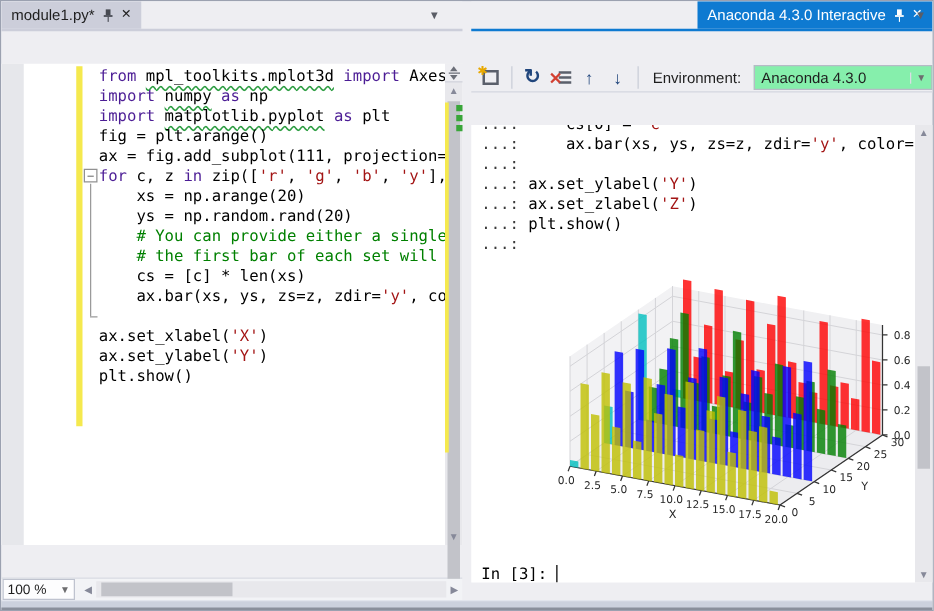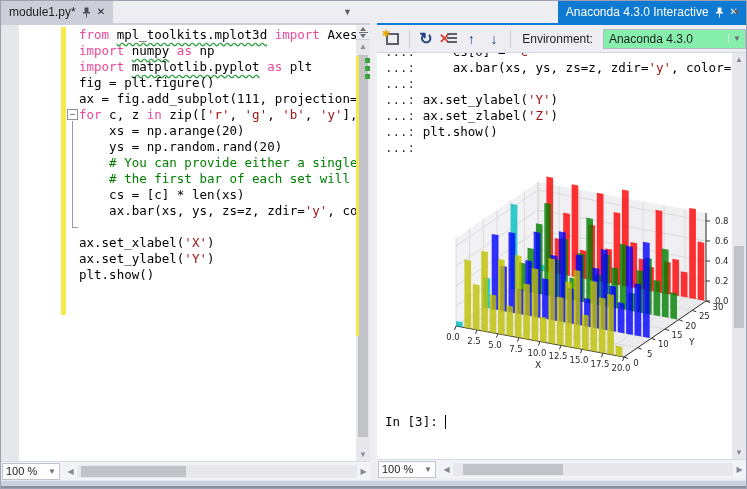--- a/index.html
+++ b/index.html
@@ -1,20 +1,20 @@
 <!DOCTYPE html>
 <html><head>
 <meta charset="utf-8">
 <style>
   * { margin:0; padding:0; box-sizing:border-box; }
   html,body { font-family:"Liberation Sans", sans-serif; }
   .window { position:relative; width:747px; height:489px; background:#eeeef2;
             border:1px solid #9ba1b0; overflow:hidden; }
   .panes { display:flex; height:479px; }
-  .pane { display:flex; flex-direction:column; background:#eeeef2; }
+  .pane { display:flex; flex-direction:column; background:#eeeef2;gap:26px; }
   .pane.left { width:369px; }
   .splitter { width:7px; background:#eeeef2; }
   .pane.right { width:369px; }
 
   
   .tabstrip { height:24px; display:flex; align-items:flex-end; position:relative; background:#eeeef2; }
   .tabstrip.left-strip { border-bottom:2px solid #ccceda; }
   .tabstrip.right-strip { border-bottom:2px solid #0e7ad1;justify-content:flex-end; }
   .tab { height:22px; display:flex; align-items:center; gap:6px; padding:0 8px; font-size:12px; cursor:default; }
   .tab.doc-inactive { background:#ccceda; color:#1e1e1e; }
@@ -24,21 +24,21 @@
   .strip-arrow { position:absolute; top:6px; font-size:9px; color:#5a5d66; }
   .left-strip .strip-arrow { right:18px; }
   .right-strip .strip-arrow { right:5px; }
 
   
   .editor-body { height:436px; display:flex; background:#ffffff; position:relative; }
   .indicator-margin { width:18px; background:#e6e7eb; }
   .code-area { position:relative; flex:1; overflow:hidden; padding-top:2px; }
   .cl { height:16px; line-height:16px; font-family:"DejaVu Sans Mono", monospace;
         font-size:12.5px; white-space:pre; padding-left:60px; color:#000; }
-  .tok.k { color:#ec4899; }
+  .tok.k { color:#4c1d95; }
   .tok.s { color:#a31515; }
   .tok.c { color:#008000; }
   .tok.p { color:#3a3a3a; }
   .tok.w { text-decoration-line:underline; text-decoration-style:wavy;
            text-decoration-color:#2f9e44; text-underline-offset:3px; }
   .changebar { position:absolute; left:42px; width:5px; background:#f5e94e; }
   .fold-box { position:absolute; left:48px; width:11px; height:11px; border:1px solid #919191;
               background:#fff; font-size:9px; line-height:9px; text-align:center; color:#333; }
   .fold-line { position:absolute; left:53px; width:1px; background:#9a9a9a; }
   .fold-corner { position:absolute; left:53px; height:1px; width:6px; background:#9a9a9a; }
@@ -82,21 +82,21 @@
               display:flex; align-items:center; font-size:12px; color:#1e1e1e; }
   .envcombo .envval { flex:1; padding-left:5px; }
   .envcombo .envarr { width:17px; text-align:center; font-size:8px; color:#6d6d70; border-left:1px solid #dadce4; }
 
   
   .console-row { height:406px; display:flex; background:#ffffff; }
   .console { flex:1; overflow:hidden; padding-left:8px; position:relative; }
   .console .cl { padding-left:0; }
   .console .cl:first-child { margin-top:-9px; }
   .chart-wrap { margin:2px 0 0 26px; }
-  .promptline { margin-top:24px; font-family:"DejaVu Sans Mono", monospace; font-size:12.5px; color:#000; }
+  .promptline { margin-top:13px; font-family:"DejaVu Sans Mono", monospace; font-size:12.5px; color:#000; }
   .caret { display:inline-block; width:1px; height:14px; background:#000; vertical-align:text-bottom; }
 
   .bottom-strip { height:8px; background:#ccd1de; border-top:1px solid #e2e5ee; border-bottom:2px solid #8a8f9c; }
 </style>
 </head>
 <body>
 
 <div class="window">
   <div class="panes">
 
@@ -117,21 +117,21 @@
         </div>
         <span class="strip-arrow">▼</span>
       </div>
 
       <div class="editor-body">
         <div class="indicator-margin"></div>
         <div class="code-area" id="code-area">
             <div class="cl"><span class="tok k">from </span><span class="tok w">mpl_toolkits.mplot3d</span><span class="tok k"> import </span><span class="tok t">Axes3D</span></div>
             <div class="cl"><span class="tok k">import </span><span class="tok w">numpy</span><span class="tok k"> as </span><span class="tok t">np</span></div>
             <div class="cl"><span class="tok k">import </span><span class="tok w">matplotlib.pyplot</span><span class="tok k"> as </span><span class="tok t">plt</span></div>
-            <div class="cl"><span class="tok t">fig = plt.figure()</span></div>
+            <div class="cl"><span class="tok t">fig = plt.arange()</span></div>
             <div class="cl"><span class="tok t">ax = fig.add_subplot(111, projection=</span></div>
             <div class="cl"><span class="tok k">for</span><span class="tok t"> c, z </span><span class="tok k">in</span><span class="tok t"> zip([</span><span class="tok s">'r'</span><span class="tok t">, </span><span class="tok s">'g'</span><span class="tok t">, </span><span class="tok s">'b'</span><span class="tok t">, </span><span class="tok s">'y'</span><span class="tok t">], [30, 20, 10, 0]):</span></div>
             <div class="cl"><span class="tok t">    xs = np.arange(20)</span></div>
             <div class="cl"><span class="tok t">    ys = np.random.rand(20)</span></div>
             <div class="cl"><span class="tok c">    # You can provide either a single color or an array</span></div>
             <div class="cl"><span class="tok c">    # the first bar of each set will be colored cyan</span></div>
             <div class="cl"><span class="tok t">    cs = [c] * len(xs)</span></div>
             <div class="cl"><span class="tok t">    ax.bar(xs, ys, zs=z, zdir=</span><span class="tok s">'y'</span><span class="tok t">, color=cs)</span></div>
             <div class="cl"><span class="tok t"></span></div>
             <div class="cl"><span class="tok t">ax.set_xlabel(</span><span class="tok s">'X'</span><span class="tok t">)</span></div>

